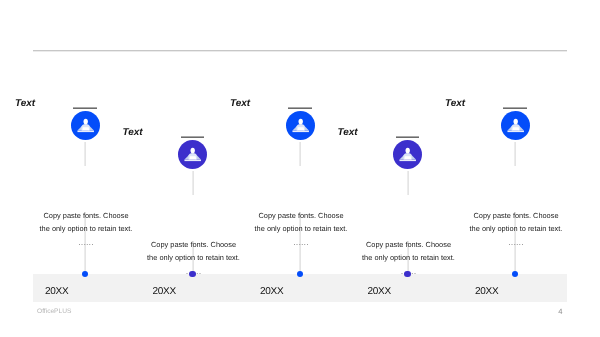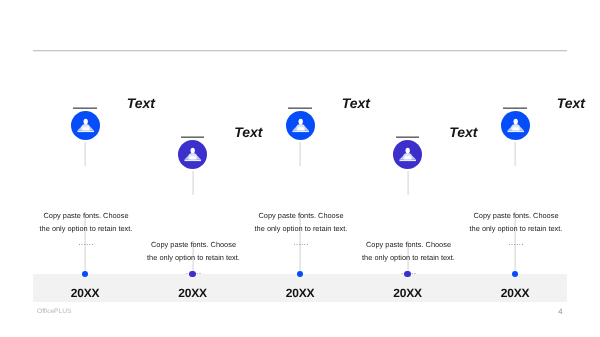--- a/index.html
+++ b/index.html
@@ -3,28 +3,28 @@
 <meta charset="utf-8">
 <style>
   html,body{margin:0;padding:0;}
   body{width:600px;height:337px;background:#ffffff;font-family:"Liberation Sans",sans-serif;overflow:hidden;-webkit-font-smoothing:antialiased;text-rendering:geometricPrecision;}
   .slide{position:relative;width:600px;height:337px;background:#fff;overflow:hidden;filter:opacity(1);}
   .divider{position:absolute;left:33px;top:50px;width:534px;height:2px;background:linear-gradient(to bottom,#c7c7c7 0%,#c7c7c7 60%,#ebebeb 60%,#ebebeb 100%);}
   .baseline-bar{position:absolute;left:33px;top:274px;width:534px;height:28px;background:#f2f2f2;}
   .mask{position:absolute;background:#ffffff;}
   .stem{position:absolute;width:2px;background:linear-gradient(to right,#ececec 0%,#ececec 50%,#e4e4e4 50%,#e4e4e4 100%);}
   .col{position:absolute;width:140px;}
-  .title{position:absolute;left:0;top:0;width:140px;font-style:italic;font-weight:bold;font-size:14px;color:#161616;text-align:right;line-height:11px;}
+  .title{position:absolute;left:0;top:0;width:140px;font-style:italic;font-weight:bold;font-size:10px;color:#161616;text-align:left;line-height:11px;}
   .title-underline{position:absolute;left:58.2px;top:9.7px;width:23.6px;height:2px;background:linear-gradient(to bottom,#a8a8a8 0%,#a8a8a8 40%,#6b6b6b 40%,#6b6b6b 100%);}
   .circle{position:absolute;left:55.5px;top:13.5px;width:29px;height:29px;border-radius:50%;}
   .textbox{position:absolute;width:140px;margin-top:39px;}
   .body-text{font-size:7.4px;color:#1d1d1d;text-align:center;line-height:12.5px;}
   .dots{font-size:9px;color:#8d8d8d;text-align:center;letter-spacing:0.1px;padding-top:3px;padding-bottom:1.2px;line-height:9px;}
   .dot{position:absolute;width:6.2px;height:6.2px;border-radius:50%;}
-  .year{position:absolute;font-size:12px;font-weight:bold;color:#111111;text-align:center;letter-spacing:-0.25px;}
+  .year{position:absolute;font-size:10px;font-weight:normal;color:#111111;text-align:left;letter-spacing:-0.25px;}
   .brand{position:absolute;left:37px;top:308px;font-size:6.6px;color:#b6b6b6;letter-spacing:0px;}
   .pageno{position:absolute;left:558.3px;top:307px;font-size:7.6px;color:#8f8f8f;}
 </style>
 </head>
 <body>
 
 <div class="slide">
   <div class="divider"></div>
   <div id="stems">
       <div class="stem" style="left: 84px; top: 141.5px; height: 132.5px;"></div>

